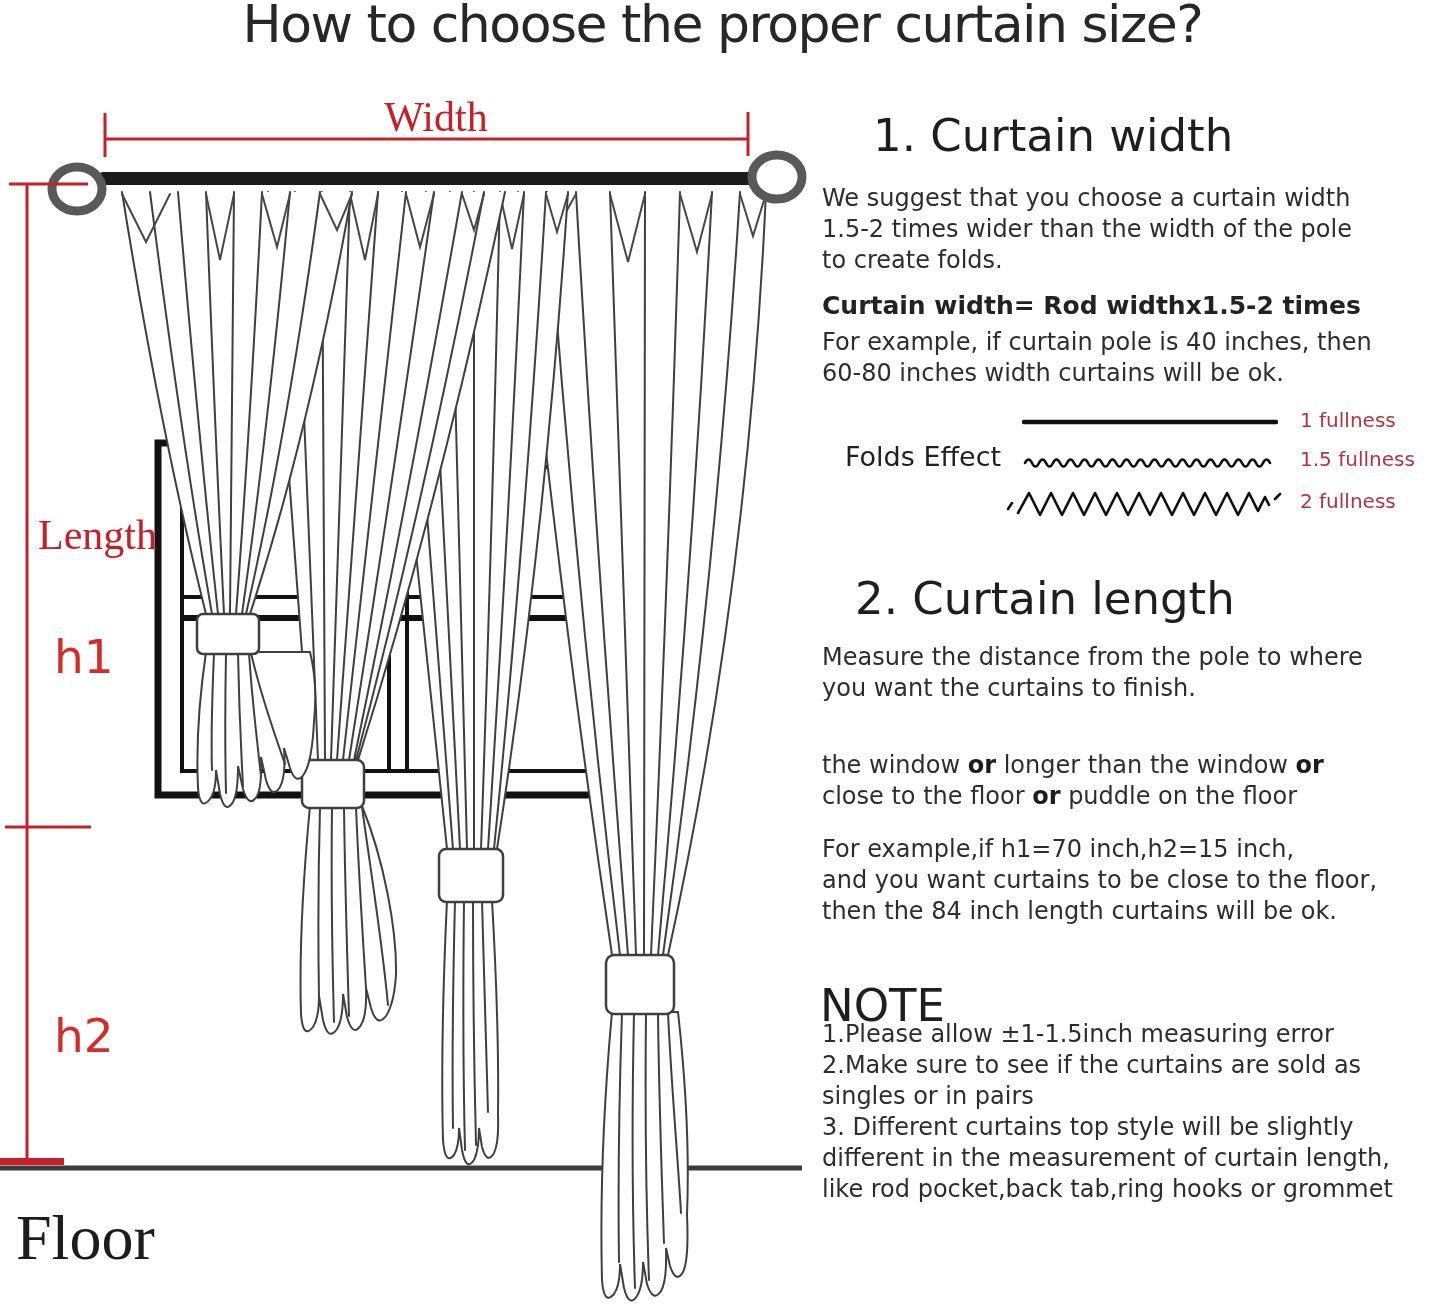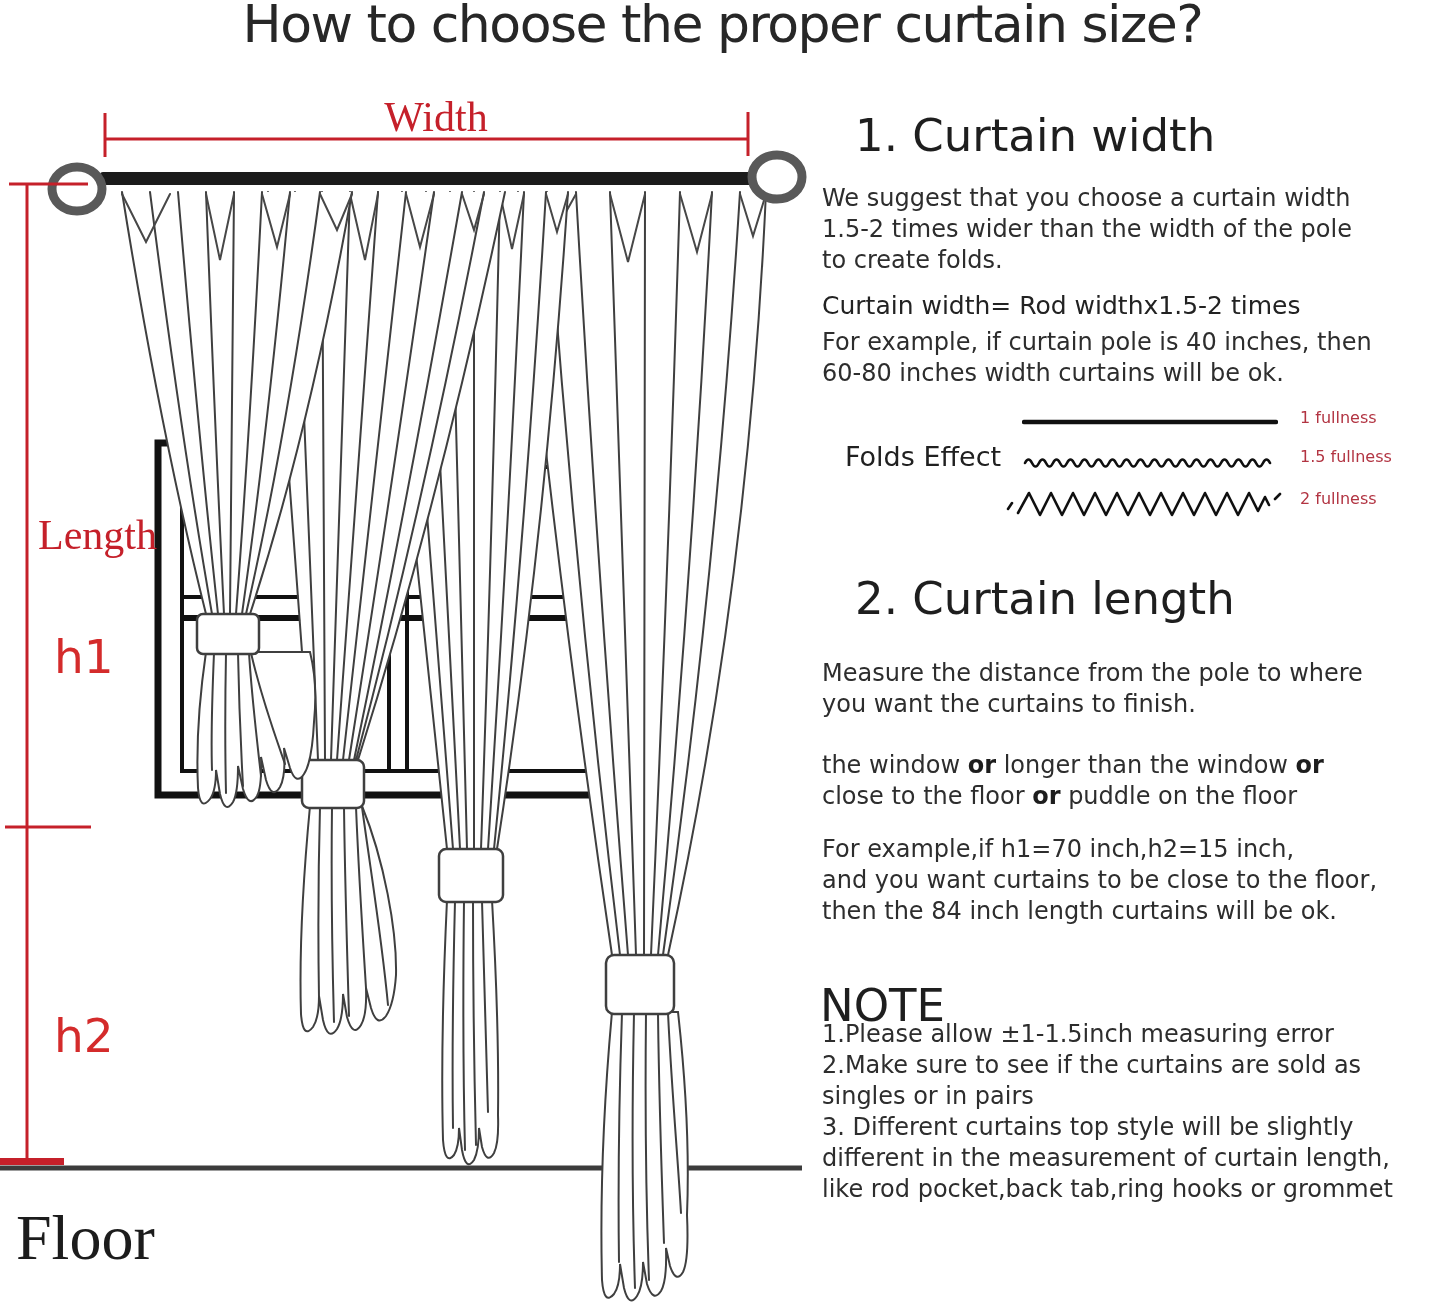--- a/index.html
+++ b/index.html
@@ -10,27 +10,27 @@
   }
   .title{
     position:absolute;top:-6px;left:0;width:1445px;text-align:center;
     font-size:52px;line-height:60px;color:#272727;letter-spacing:-1.5px;white-space:pre;
   }
   #diagram{position:absolute;left:0;top:0}
 
   .rcol{position:absolute;left:820px;top:0;width:640px;height:1314px}
   .sec-h{position:absolute;font-size:45px;line-height:52px;color:#1e1e1e;white-space:pre}
   .para{position:absolute;font-size:24px;line-height:31px;color:#2d2d2d;white-space:pre}
-  .formula{position:absolute;font-size:25px;line-height:31px;font-weight:normal;color:#222;white-space:pre}
+  .formula{position:absolute;font-size:25px;line-height:31px;font-weight:bold;color:#222;white-space:pre}
   .para b{font-weight:bold;color:#1d1d1d}
 
   .folds{position:absolute;left:0;top:403px;width:640px;height:150px}
   .fe-label{position:absolute;left:25px;top:38px;font-size:27px;color:#202020;white-space:pre}
   .fold-line{position:absolute}
-  .fl-label{position:absolute;left:480px;font-size:16px;color:#b23442;white-space:pre}
+  .fl-label{position:absolute;left:480px;font-size:20px;color:#b23442;white-space:pre}
 
   .svg-serif{font-family:"Liberation Serif","DejaVu Serif",serif}
   .svg-sans{font-family:"DejaVu Sans",sans-serif}
 </style>
 </head>
 <body>
 
 <div class="title">How to choose the proper curtain size?</div>
 
 <svg id="diagram" width="810" height="1314" viewBox="0 0 810 1314">
@@ -95,21 +95,21 @@
 
   <text class="svg-serif" x="436" y="131" text-anchor="middle" font-size="42" fill="#c5202a">Width</text>
   <text class="svg-serif" x="38" y="549" font-size="42" fill="#c5202a">Length</text>
   <text class="svg-sans" x="54" y="673" font-size="47" fill="#d42b2b">h1</text>
   <text class="svg-sans" x="54" y="1052" font-size="47" fill="#d42b2b">h2</text>
   <text class="svg-serif" x="16" y="1259" font-size="64" fill="#1c1c1c">Floor</text>
 </svg>
 
 <div class="rcol">
 
-  <div class="sec-h" style="left:35px;top:110px">1. Curtain width</div>
+  <div class="sec-h" style="left:53px;top:110px">1. Curtain width</div>
 
   <div class="para" style="left:2px;top:183px">We suggest that you choose a curtain width
 1.5-2 times wider than the width of the pole
 to create folds.</div>
 
   <div class="formula" style="left:2px;top:290px">Curtain width= Rod widthx1.5-2 times</div>
 
   <div class="para" style="left:2px;top:327px">For example, if curtain pole is 40 inches, then
 60-80 inches width curtains will be ok.</div>
 
@@ -127,21 +127,21 @@
     <div class="fl-label" style="top:44px">1.5 fullness</div>
 
     <svg class="fold-line" style="left:185px;top:84px" width="282" height="34" viewBox="0 0 282 34">
       <path d="M3,22 L7,16 M13,26 L24,6 35,28 46,6 57,28 68,6 79,28 90,6 101,28 112,6 123,28 134,6 145,28 156,6 167,28 178,6 189,28 200,6 211,28 222,6 233,28 244,6 253,24 260,10 264,18 M270,12 L275,7" stroke="#101010" stroke-width="2.6" fill="none" stroke-linecap="round" stroke-linejoin="round"></path>
     </svg>
     <div class="fl-label" style="top:86px">2 fullness</div>
   </div>
 
   <div class="sec-h" style="left:35px;top:573px">2. Curtain length</div>
 
-  <div class="para" style="left:2px;top:658px">Measure the distance from the pole to where
+  <div class="para" style="left:2px;top:642px">Measure the distance from the pole to where
 you want the curtains to finish.</div>
 
   <div class="para" style="left:2px;top:719px"><br><span>the window </span><b>or</b><span> longer than the window </span><b>or</b><br><span>close to the floor </span><b>or</b><span> puddle on the floor</span></div>
 
   <div class="para" style="left:2px;top:834px">For example,if h1=70 inch,h2=15 inch,
 and you want curtains to be close to the floor,
 then the 84 inch length curtains will be ok.</div>
 
   <div class="sec-h" style="left:0px;top:980px">NOTE</div>
 

